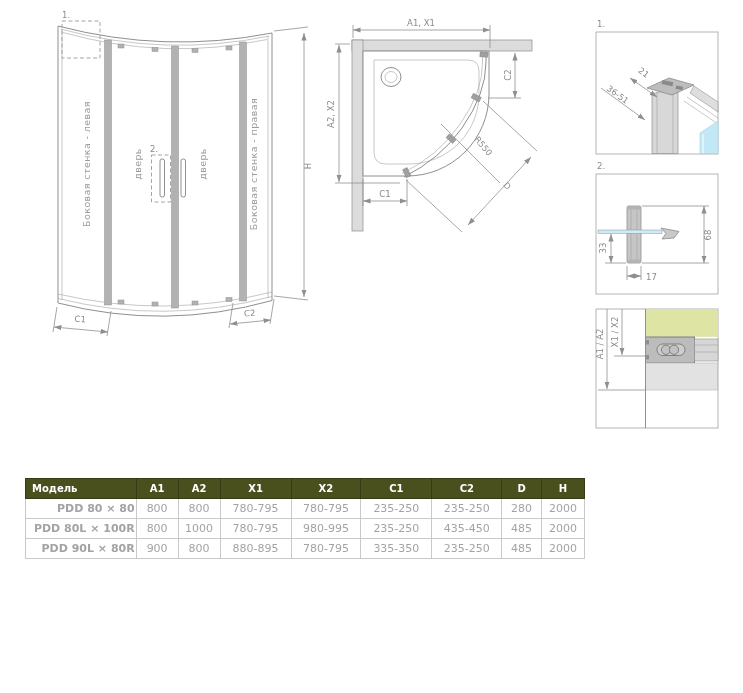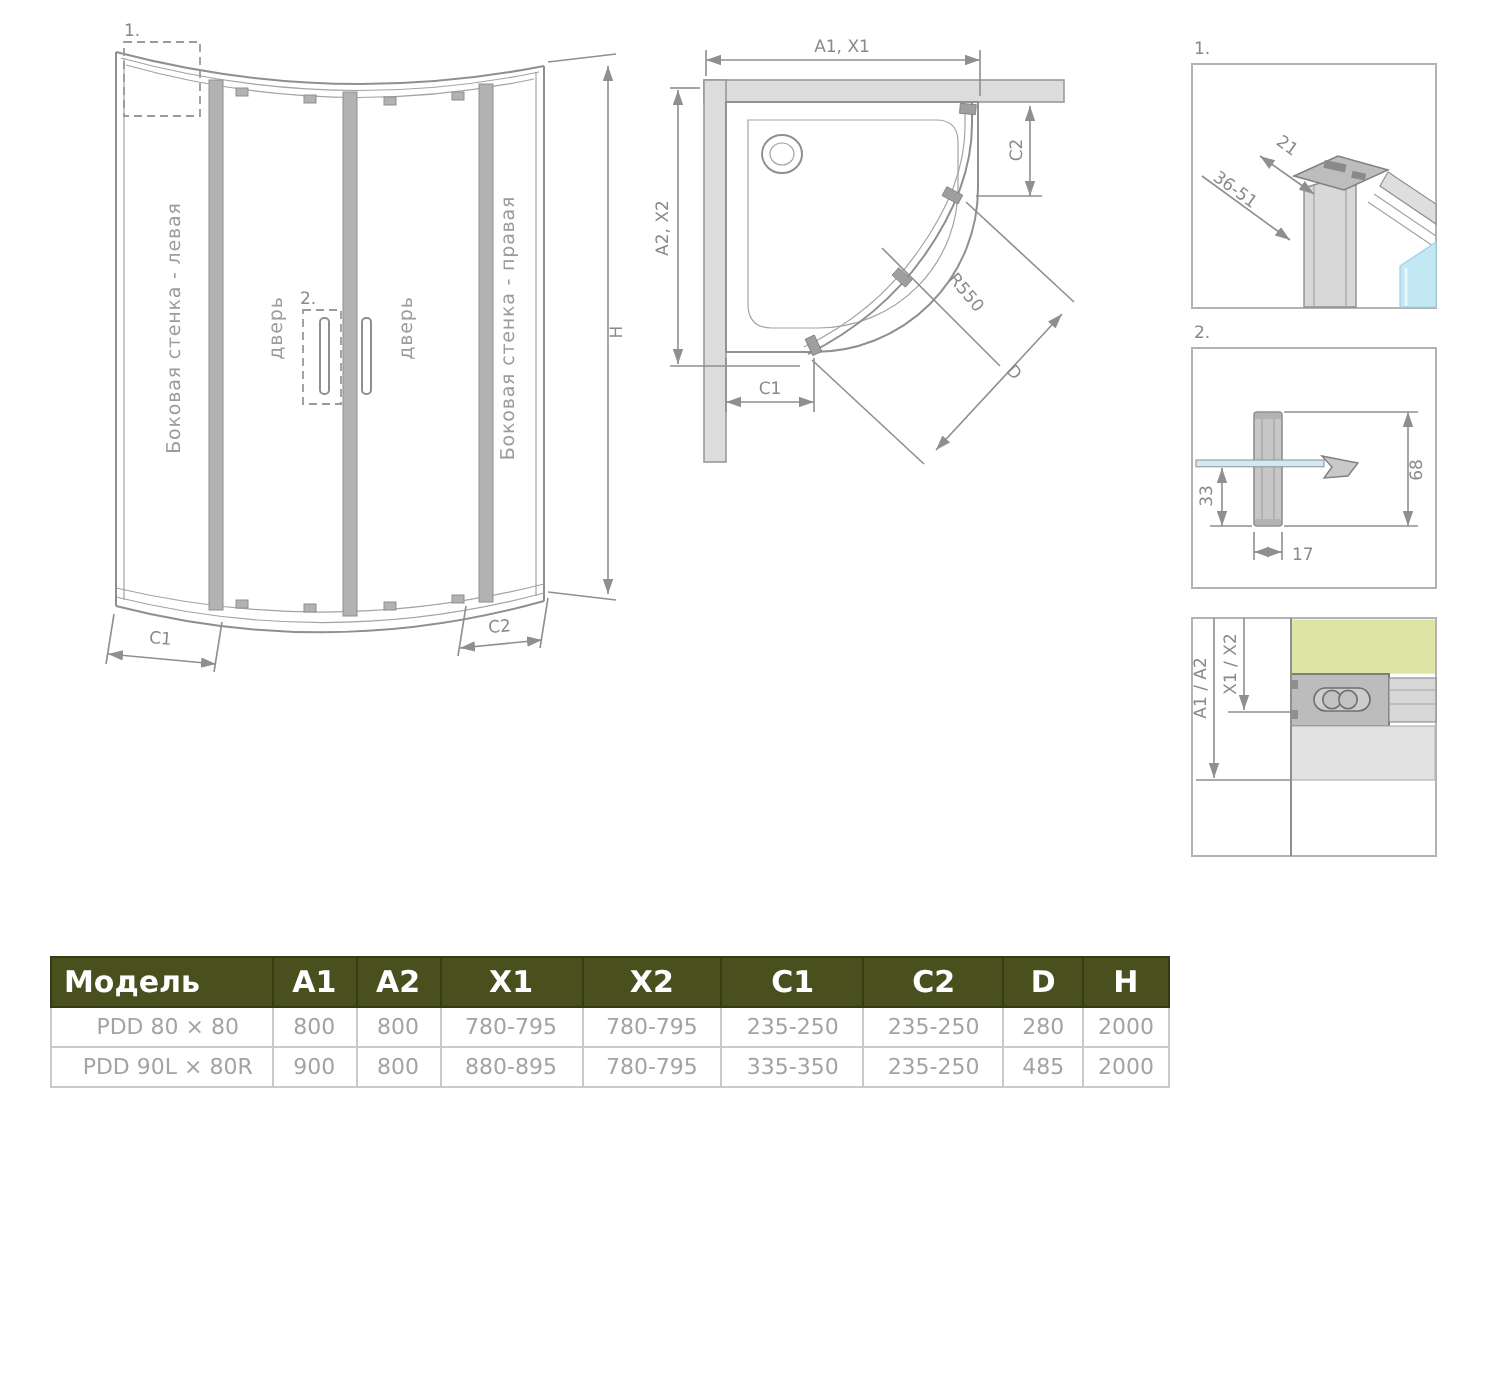--- a/index.html
+++ b/index.html
@@ -23,30 +23,30 @@
   .bkt    { fill:#9f9f9f; stroke:#7a7a7a; stroke-width:.4; }
   .dbox   { fill:#ffffff; stroke:#b3b3b3; stroke-width:1; }
   text.dim { fill:#8a8a8a; font-size:8.5px; font-family:"DejaVu Sans",sans-serif; }
   text.lbl { fill:#9c9c9c; font-size:9.5px; letter-spacing:.4px; font-family:"DejaVu Sans",sans-serif; }
 
   
   .table-wrap { position:absolute; left:25px; top:478px; width:560px; }
   table.spec { width:100%; border-collapse:collapse; table-layout:fixed; }
   table.spec th {
     background:var(--header-bg,#49501e); color:var(--header-text,#ffffff);
-    font-size:15px; font-weight:bold; text-align:center;
+    font-size:10px; font-weight:bold; text-align:center;
     border:1px solid #353b12; padding:3px 1px; height:13px;
   }
   table.spec th.first { text-align:left; padding-left:6px; }
   table.spec td {
     border:1px solid #c9c9c9; color:var(--cell-text,#a3a3a3);
     font-size:11px; text-align:center; padding:2px 1px; height:15px;
     background:#ffffff; white-space:nowrap; overflow:hidden;
   }
-  table.spec td.first { text-align:center; padding-left:7px; }
+  table.spec td.first { text-align:right; padding-left:7px;font-weight:bold; }
 </style>
 </head>
 <body>
 
 <div class="page">
 
 <svg class="drawings" width="743" height="465" viewBox="0 0 743 465">
   <defs>
     <marker id="arw" viewBox="0 0 8 6" markerWidth="8" markerHeight="6" refX="7.5" refY="3" orient="auto-start-reverse" markerUnits="userSpaceOnUse">
       <path d="M7.5,3 L0,0.4 L0,5.6 Z" fill="#8f8f8f"></path>
@@ -255,20 +255,31 @@
             <td>800</td>
             <td>800</td>
             <td>780-795</td>
             <td>780-795</td>
             <td>235-250</td>
             <td>235-250</td>
             <td>280</td>
             <td>2000</td>
           </tr>
           <tr>
+            <td class="first">PDD 80L × 100R</td>
+            <td>800</td>
+            <td>1000</td>
+            <td>780-795</td>
+            <td>980-995</td>
+            <td>235-250</td>
+            <td>435-450</td>
+            <td>485</td>
+            <td>2000</td>
+          </tr>
+          <tr>
             <td class="first">PDD 90L × 80R</td>
             <td>900</td>
             <td>800</td>
             <td>880-895</td>
             <td>780-795</td>
             <td>335-350</td>
             <td>235-250</td>
             <td>485</td>
             <td>2000</td>
           </tr>

